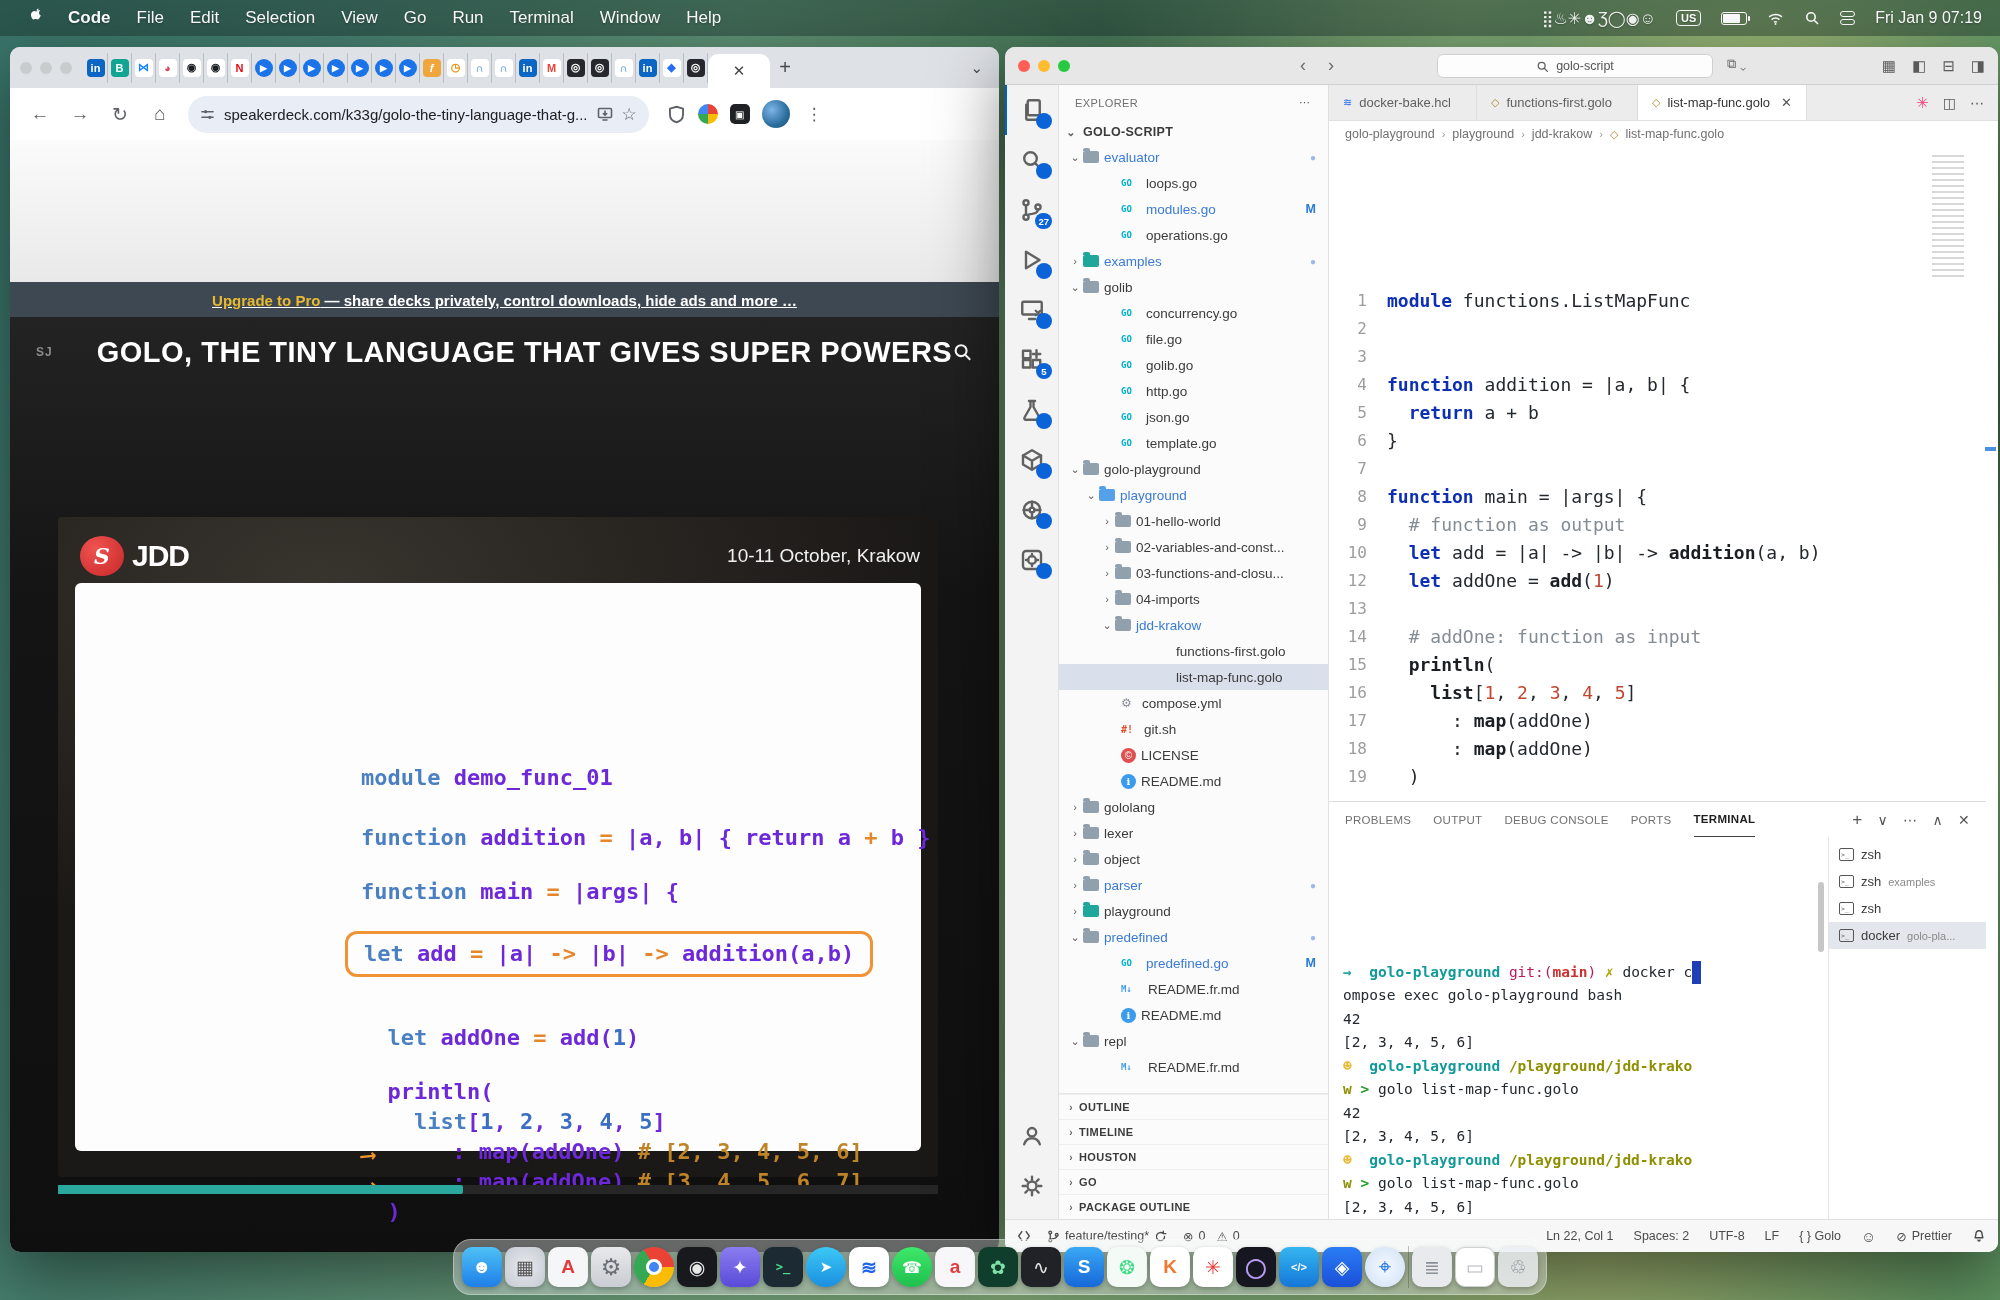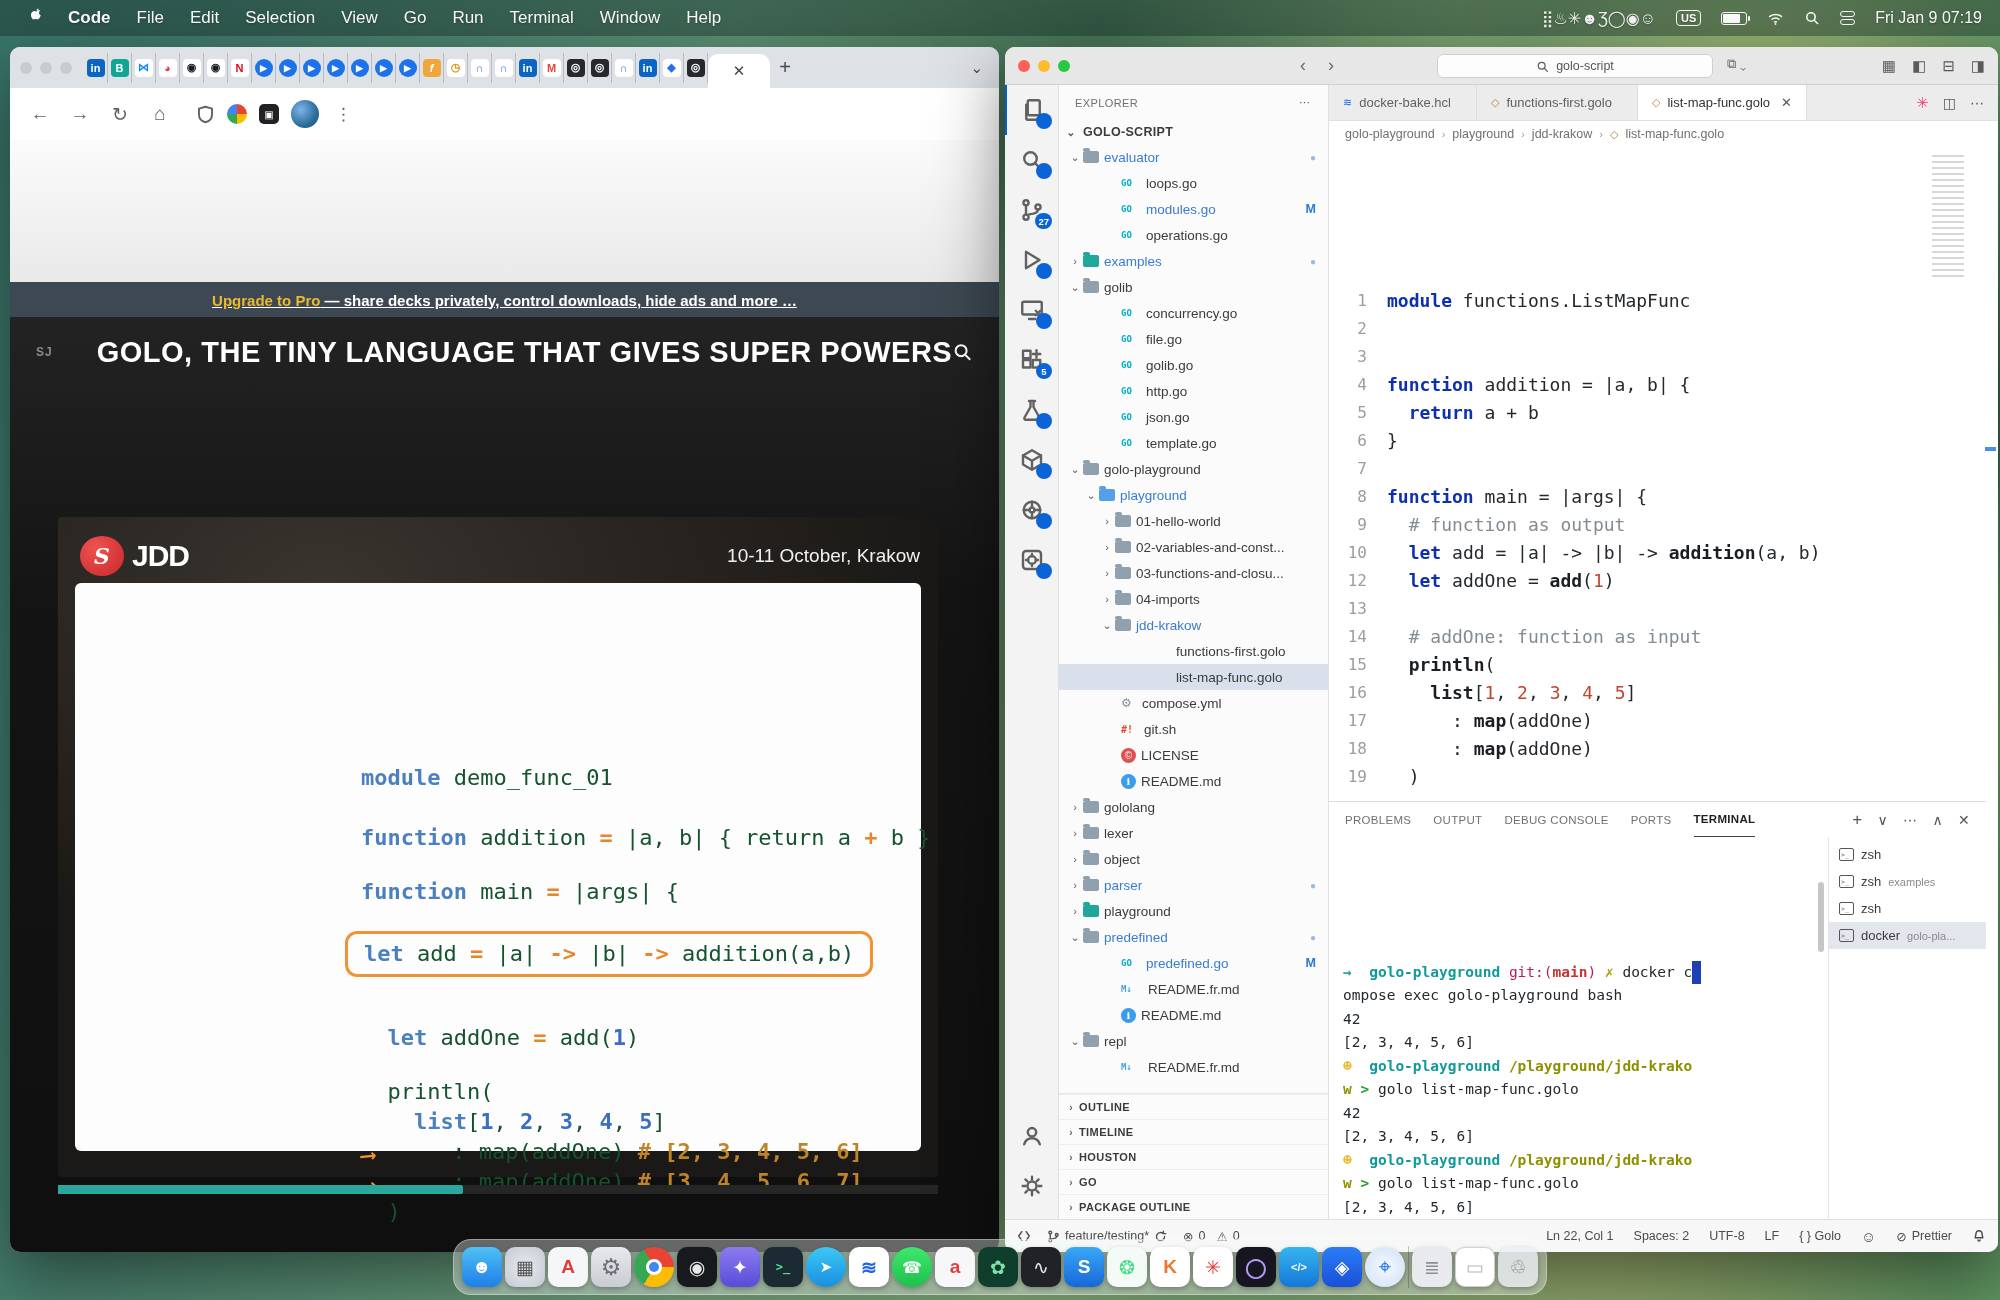--- a/index.html
+++ b/index.html
@@ -66,21 +66,21 @@
   .slide-head{height:64px;display:flex;align-items:center;padding:14px 18px 0 22px;color:#fff}
   .jddb{width:44px;height:40px;border-radius:50%;background:radial-gradient(circle at 35% 30%,#ef5350,#c62828);display:flex;align-items:center;justify-content:center;color:#fff;font-family:"DejaVu Serif",serif;font-style:italic;font-weight:bold;font-size:22px;margin-right:8px}
   .jddt{font-size:30px;font-weight:bold;letter-spacing:-1px}
   .slide-date{margin-left:auto;font-size:19px;color:#f0f0f0}
   .card{position:absolute;left:17px;top:66px;width:846px;height:568px;background:#fdfdfd;border-radius:6px;padding:30px 20px 0 286px;white-space:pre;font-size:22px;line-height:30px}
   .card-label{position:absolute;left:42px;top:62px;font-size:30px;font-weight:bold;color:#151515;line-height:42px;white-space:normal;font-family:"Liberation Sans",sans-serif}
   .s-line{min-height:30px}
   .mb30{margin-bottom:30px}.mb24{margin-bottom:24px}.mb20{margin-bottom:20px}
   .sboxed{display:inline-block;border:3px solid #f09335;border-radius:12px;padding:5px 16px;margin:4px 0 46px -16px}
   .tk-sk{color:#4a7fc1;font-weight:bold}
-  .tk-sp{color:#14532d;font-weight:400}
+  .tk-sp{color:#6d28d9;font-weight:700}
   .tk-so{color:#e5862b;font-weight:bold}
   .tk-sn{color:#3a6ec2;font-weight:600}
   .tk-sr{color:#c08428;font-weight:600}
   .tk-sarr{display:inline-block;width:78px;color:#f0952e;font-weight:bold;transform:rotate(-6deg)}
   .progress{position:absolute;left:48px;top:868px;width:880px;height:9px;background:#262626}
   .progress i{display:block;height:100%;background:#2aa89d;border-radius:0 2px 2px 0}
 
   
   #vscode{left:1005px;top:47px;width:993px;height:1205px;background:#f3f3f3}
   .v-title{height:38px;background:#e7e7e7;border-bottom:1px solid #d0d0d0;display:flex;align-items:center;padding:0 13px;position:relative}
@@ -389,20 +389,30 @@
         <span>✕</span>
       </span>
     <span class="newtab">+</span>
     <span class="tabsearch">⌄</span>
   </div>
   <div class="c-toolbar">
     <span class="navic">←</span>
     <span class="navic">→</span>
     <span class="navic">↻</span>
     <span class="navic">⌂</span>
+    <span class="urlpill">
+      <svg width="15" height="15" viewBox="0 0 16 16" class="ic" style="stroke:#5f6368">
+          <use href="#i-tune"></use>
+        </svg>
+      <span class="url">speakerdeck.com/k33g/golo-the-tiny-language-that-g...</span>
+      <svg width="16" height="16" viewBox="0 0 16 16" class="ic" style="stroke:#5f6368">
+          <use href="#i-install"></use>
+        </svg>
+      <span style="color:#5f6368;font-size:17px">☆</span>
+    </span>
     <span class="extrow">
       <svg width="19" height="19" viewBox="0 0 16 16" class="ic" style="stroke:#5f6368">
           <use href="#i-shield"></use>
         </svg>
       <span class="pinwheel"></span>
       <span class="extbox">▣</span>
       <span class="avatar"></span>
       <span class="cdots">⋮</span>
     </span>
   </div>

